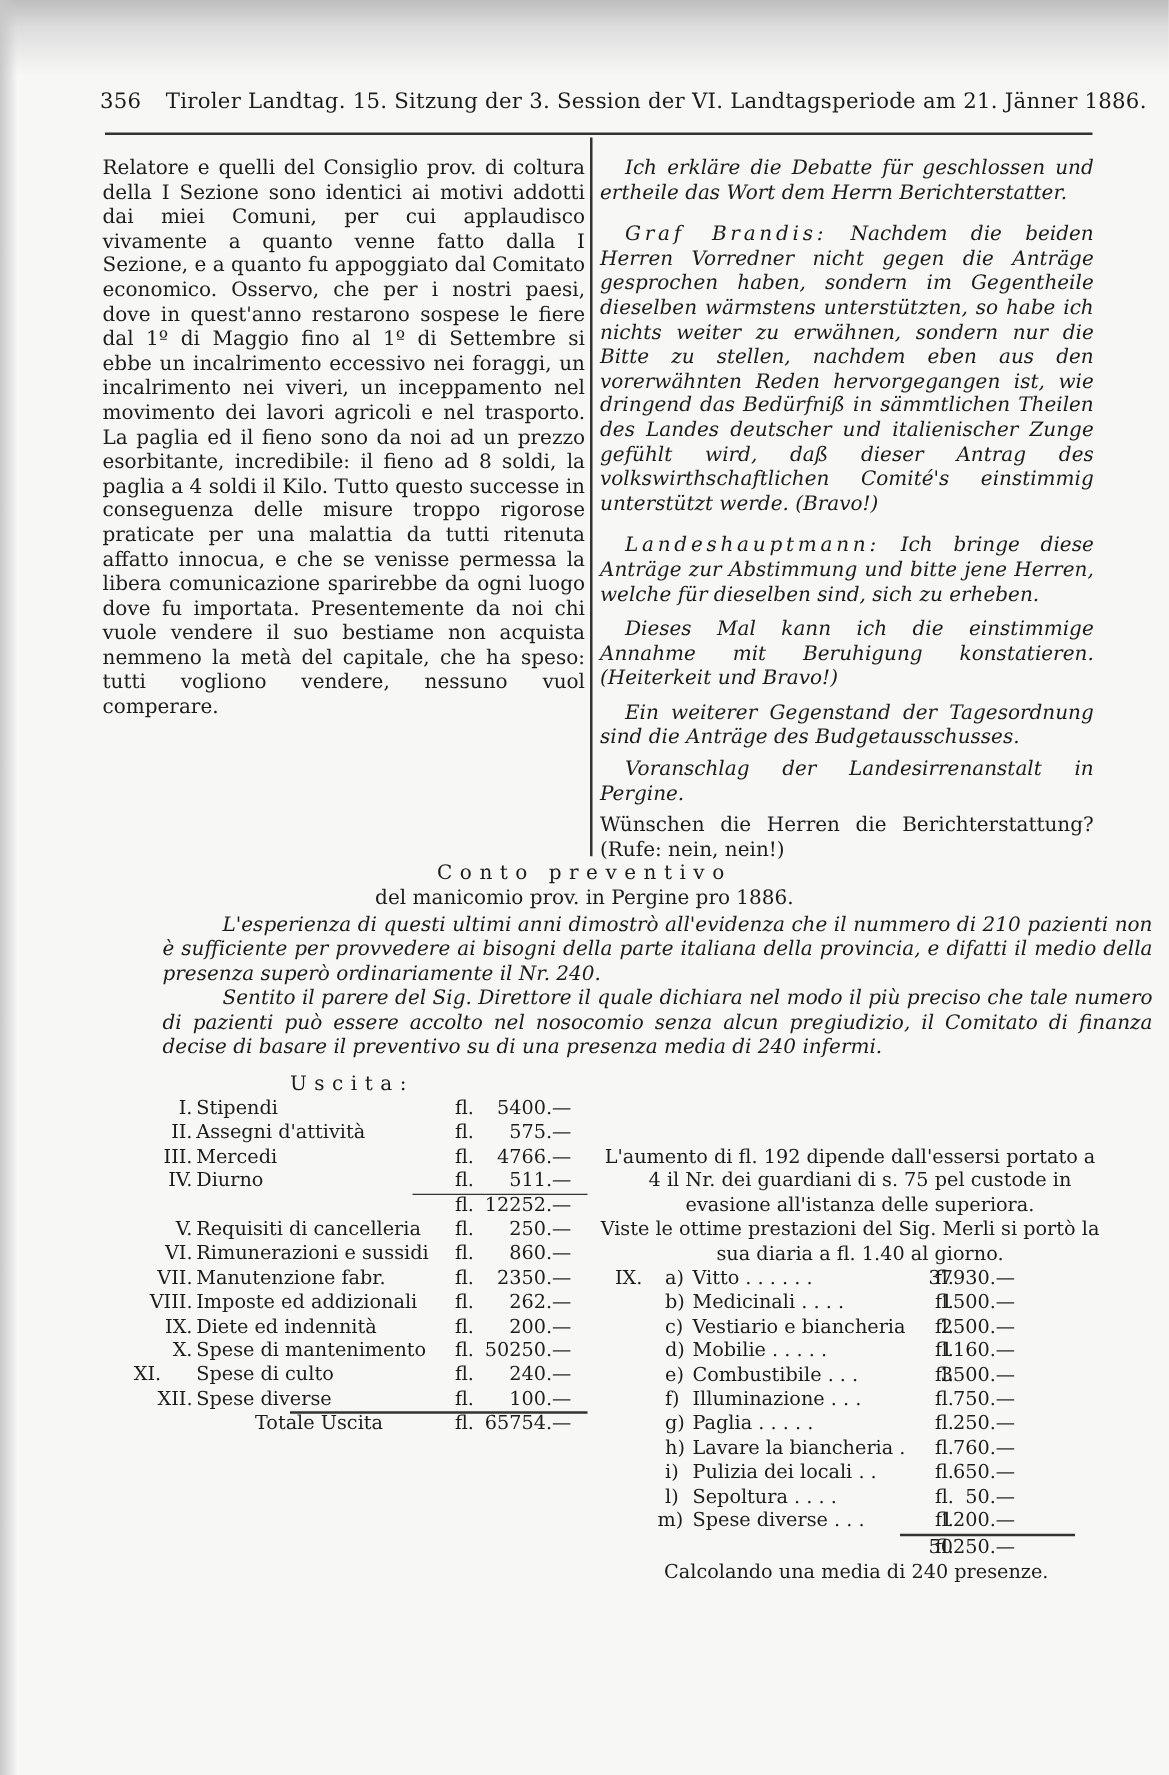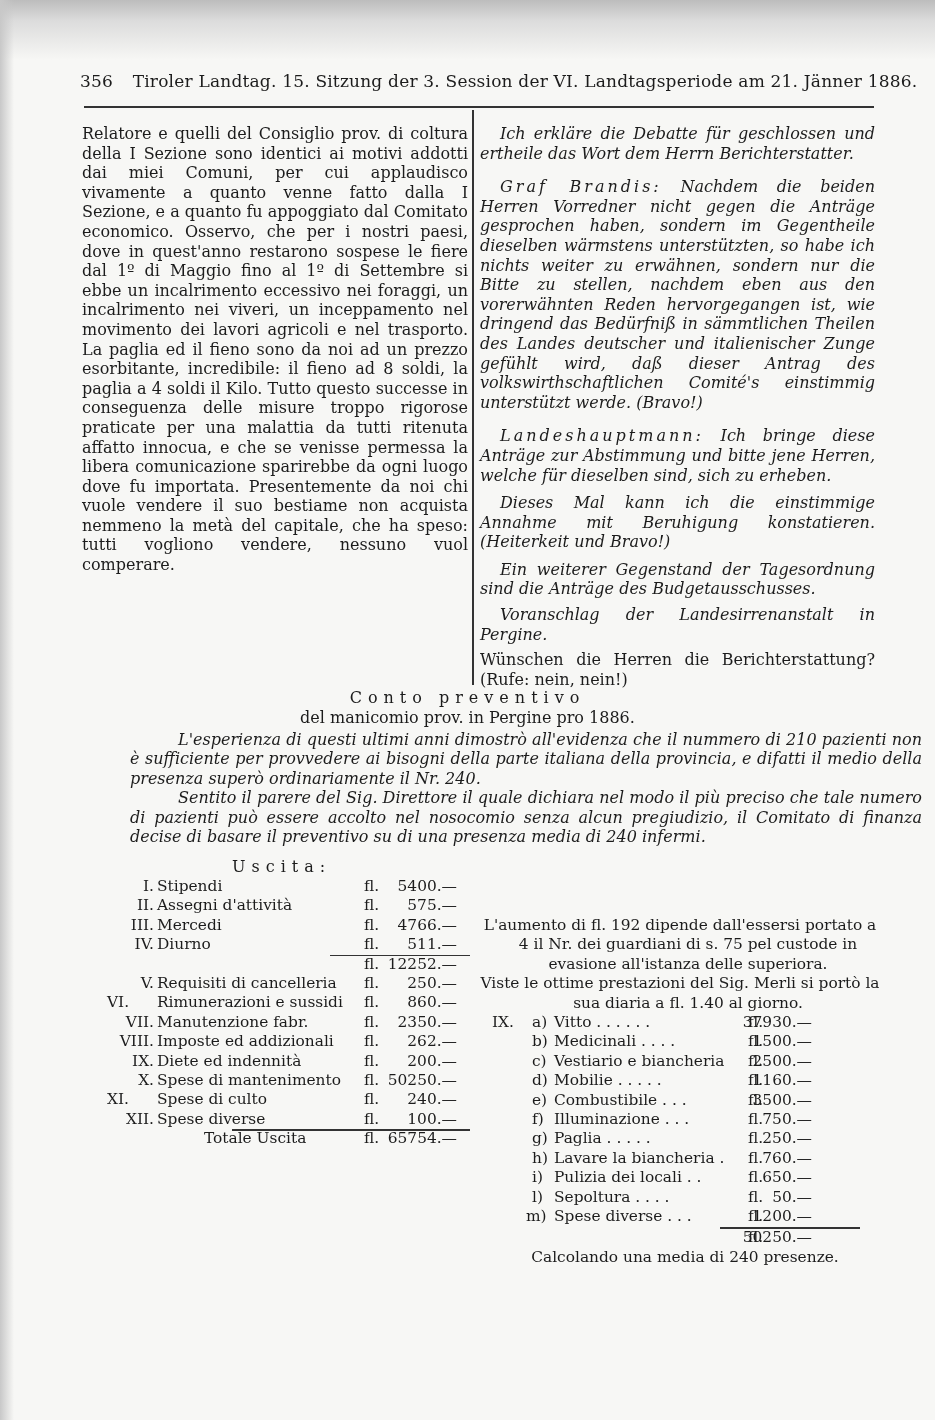--- a/index.html
+++ b/index.html
@@ -143,21 +143,21 @@
     <span class="cur">fl.</span>
     <span class="amt">12252.—</span>
   </div>
   <div class="row">
     <span class="num" style="right:auto;left:0;width:72px;text-align:right">V.</span>
     <span class="lbl">Requisiti di cancelleria</span>
     <span class="cur">fl.</span>
     <span class="amt">250.—</span>
   </div>
   <div class="row">
-    <span class="num" style="right:auto;left:0;width:72px;text-align:center">VI.</span>
+    <span class="num" style="right:auto;left:0;width:72px;text-align:right">VI.</span>
     <span class="lbl">Rimunerazioni e sussidi</span>
     <span class="cur">fl.</span>
     <span class="amt">860.—</span>
   </div>
   <div class="row">
     <span class="num" style="right:auto;left:0;width:72px;text-align:right">VII.</span>
     <span class="lbl">Manutenzione fabr.</span>
     <span class="cur">fl.</span>
     <span class="amt">2350.—</span>
   </div>

